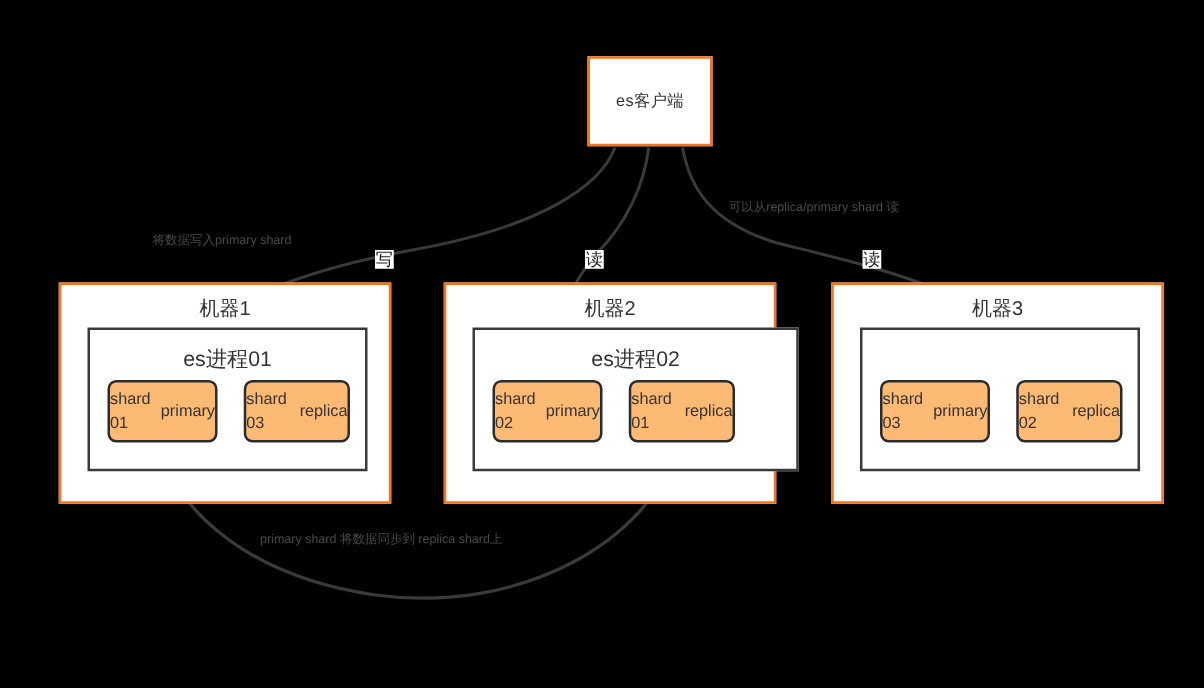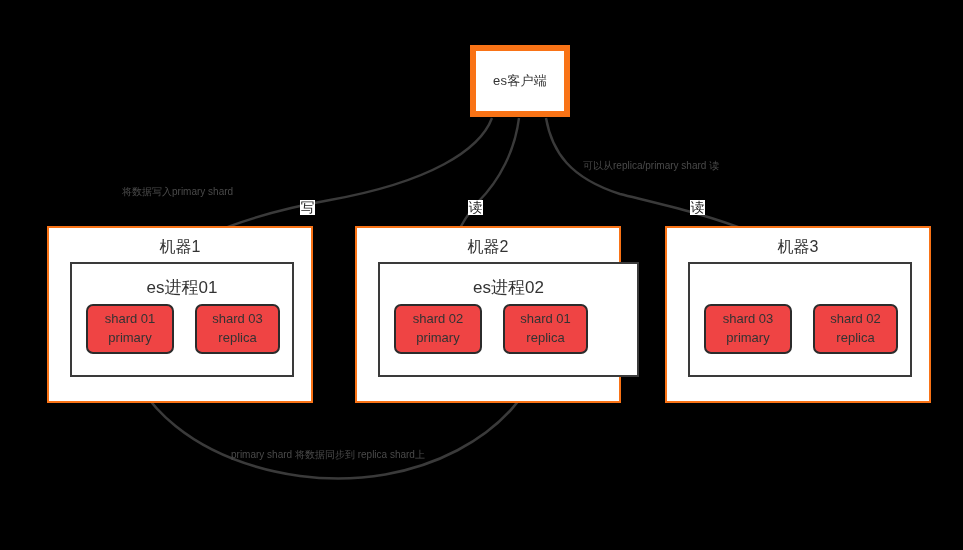--- a/index.html
+++ b/index.html
@@ -20,21 +20,21 @@
     position: absolute;
     left: 0;
     top: 0;
     width: 963px;
     height: 550px;
     pointer-events: none;
   }
   .box {
     position: absolute;
     background: #ffffff;
-    border: 6px solid #f97316;
+    border: 2px solid #f97316;
     box-sizing: border-box;
   }
   .client-box {
     display: flex;
     align-items: center;
     justify-content: center;
   }
   .client-label {
     font-size: 13px;
     color: #333333;
@@ -62,26 +62,26 @@
     position: absolute;
     left: 0;
     right: 0;
     top: 12px;
     text-align: center;
     font-size: 17px;
     color: #333333;
   }
   .shard-box {
     position: absolute;
-    background: #ef4444;
+    background: #fdba74;
     border: 2px solid #2b2b2b;
     border-radius: 7px;
     box-sizing: border-box;
     display: flex;
-    flex-direction: column;
+    flex-direction: row;
     align-items: center;
     justify-content: center;
     line-height: 1.45;
   }
   .shard-line {
     font-size: 13px;
     color: #333333;
   }
   .edge-label {
     position: absolute;
@@ -172,21 +172,21 @@
         <span class="shard-line">shard 02</span>
         <span class="shard-line">replica</span>
       </div>
     </div>
   </div>
 
   <div class="edge-label" style="left:122px; top:185px;">将数据写入primary shard</div>
 
   <div class="edge-label" style="left:583px; top:159px;">可以从replica/primary shard 读</div>
 
-  <div class="edge-label" style="left:208px; top:448px;margin-left:23px;">primary shard 将数据同步到 replica shard上</div>
+  <div class="edge-label" style="left:208px; top:424px;">primary shard 将数据同步到 replica shard上</div>
 
   <div class="mini-label" style="left:300px; top:200px;">
     <span>写</span>
   </div>
 
   <div class="mini-label" style="left:468px; top:200px;">
     <span>读</span>
   </div>
 
   <div class="mini-label" style="left:690px; top:200px;">

